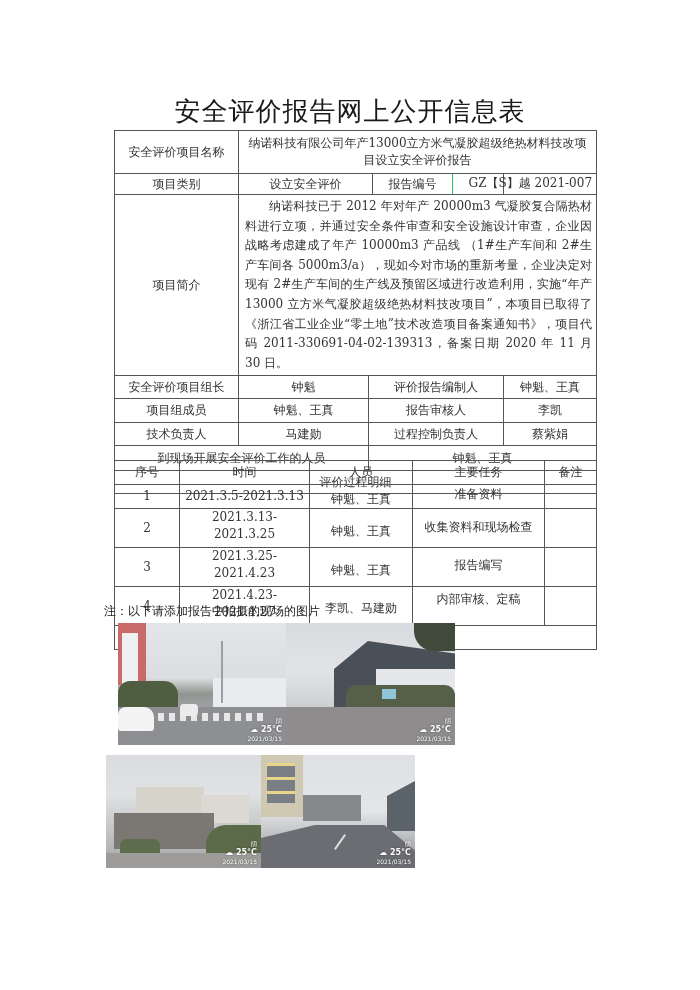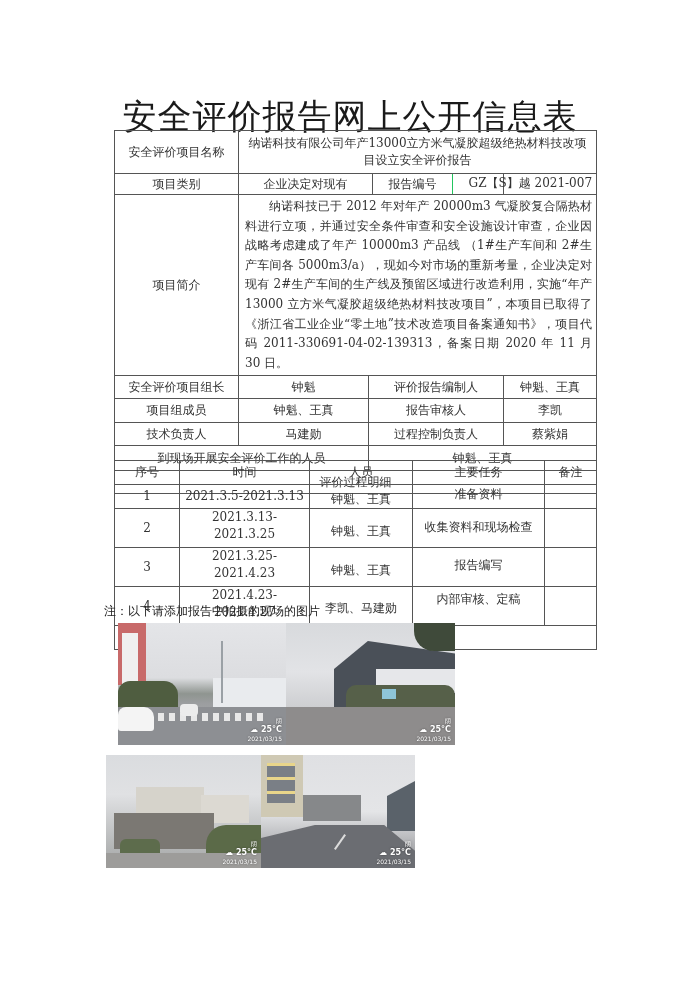--- a/index.html
+++ b/index.html
@@ -1,19 +1,19 @@
 <!DOCTYPE html>
 <html><head>
 <meta charset="utf-8">
 <style>
   html,body{margin:0;padding:0;background:#ffffff;}
   body{width:700px;height:990px;position:relative;overflow:hidden;
        font-family:"DejaVu Serif","Liberation Serif",serif;color:#2a2a2a;}
   .title{position:absolute;left:0;width:700px;top:94px;text-align:center;
-         font-size:34px;letter-spacing:1px;color:#1a1a1a;}
+         font-size:26px;letter-spacing:1px;color:#1a1a1a;}
   table.info{position:absolute;left:114px;top:130px;width:482px;border-collapse:collapse;
              table-layout:fixed;font-size:12px;}
   table.info td{border:1px solid #555;text-align:center;vertical-align:middle;padding:0 3px;
                 line-height:17px;color:#333;}
   .intro{text-align:justify !important;line-height:19.6px !important;padding:2px 4px 2px 6px !important;
          text-indent:2em;font-size:12px;}
   .note{position:absolute;left:104px;top:603px;font-size:12px;color:#222;}
   .photo{position:absolute;overflow:hidden;}
   .wm{position:absolute;right:4px;bottom:2px;color:#fff;font-family:"DejaVu Sans",sans-serif;
       text-align:right;line-height:9px;text-shadow:0 0 2px rgba(0,0,0,.5);}
@@ -36,21 +36,21 @@
       <col style="width:52px">
       <col style="width:41px">
   </colgroup>
   <tbody>
       <tr style="height:43px">
     <td colspan="2">安全评价项目名称</td>
     <td colspan="5" style="padding:0 4px">纳诺科技有限公司年产13000立方米气凝胶超级绝热材料技改项目设立安全评价报告</td>
   </tr>
   <tr style="height:20px">
     <td colspan="2">项目类别</td>
-    <td colspan="2" style="border-right:1px solid #555">企业决定对现有</td>
+    <td colspan="2" style="border-right:1px solid #555">设立安全评价</td>
     <td style="padding:0;">
       <div style="display:flex;height:20px;">
         <div style="width:79px;border-right:1px solid #22c55e;display:flex;align-items:center;justify-content:center;">报告编号</div>
         <div style="flex:1"></div>
       </div>
     </td>
     <td colspan="2" style="text-align:center;position:relative;text-decoration:underline;">
       <span style="position:absolute;right:4px;top:1px;white-space:nowrap;">GZ【S】越 2021-007</span>
     </td>
   </tr>

